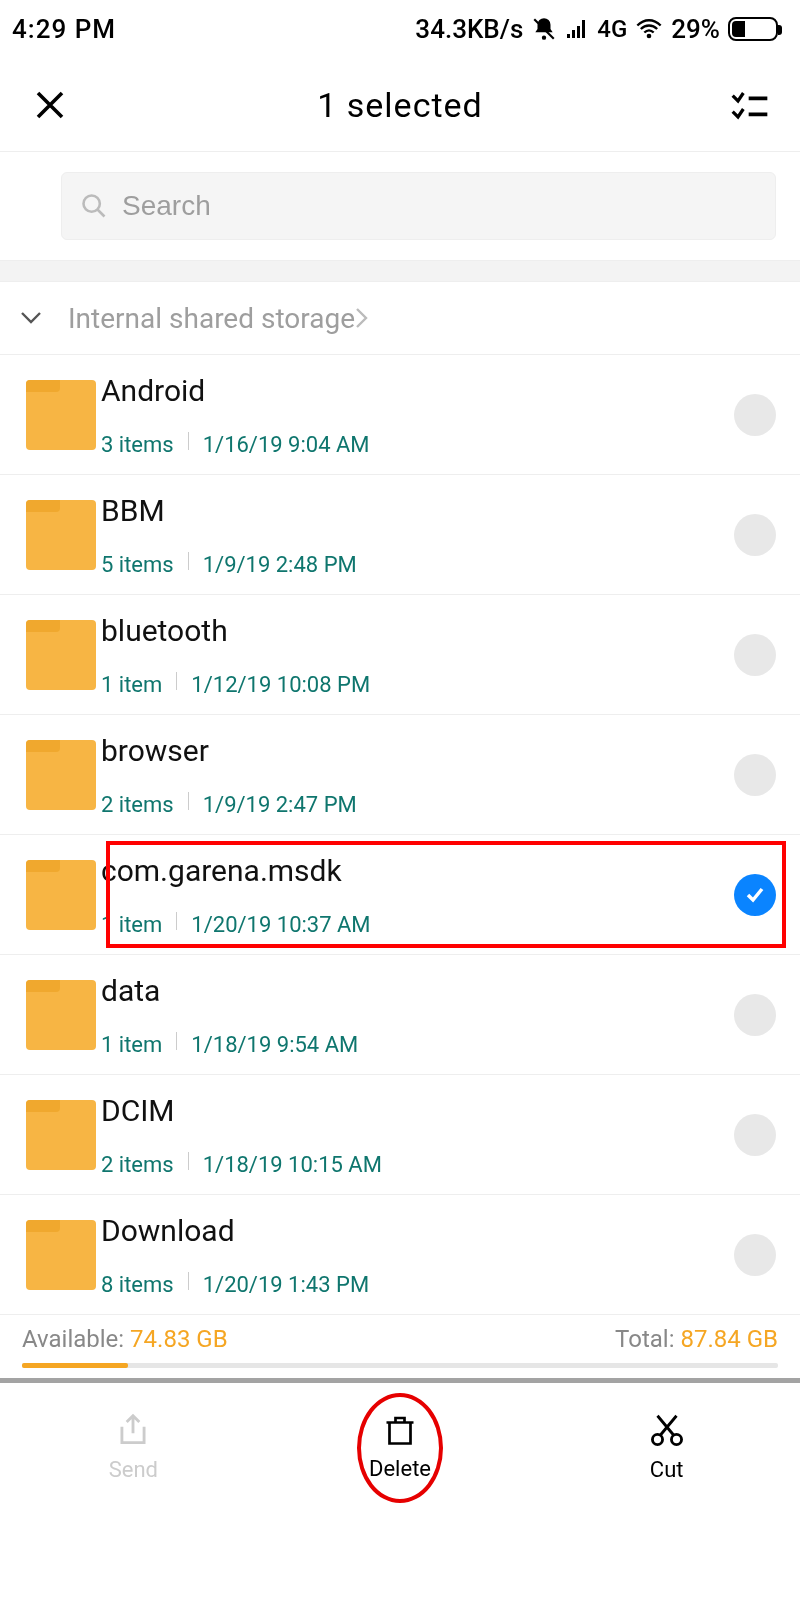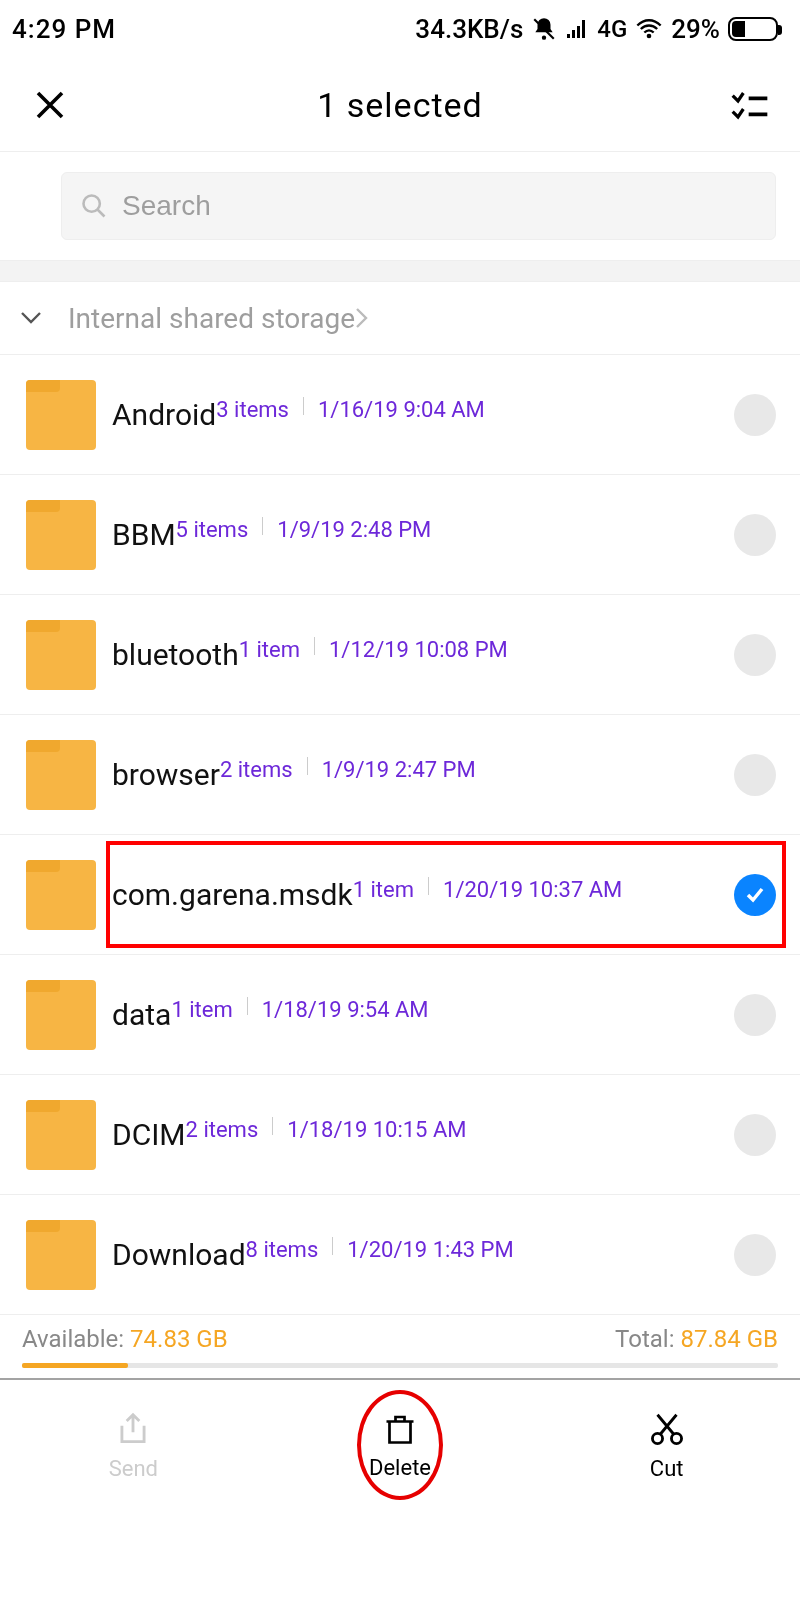--- a/index.html
+++ b/index.html
@@ -63,23 +63,23 @@
     display:flex; align-items:center; height:120px; padding:0 24px 0 26px;
     border-bottom:1px solid #eee; position:relative;
   }
   .folder-ic {
     width:70px; height:70px; background:#f7b544; border-radius:4px; position:relative; flex-shrink:0;
   }
   .folder-ic::before {
     content:""; position:absolute; top:0; left:0; width:34px; height:12px;
     background:#f0a82e; border-radius:4px 0 4px 0;
   }
-  .row .info { flex:1; padding-left:16px; display:flex; flex-direction:row; gap:0;}
+  .row .info { flex:1; padding-left:5px; display:flex; flex-direction:column; gap:24px;}
   .row .name { font-size:30px; color:#111; }
-  .row .meta { font-size:22px; color:#6d28d9; display:flex; align-items:flex-start; gap:14px;}
+  .row .meta { font-size:22px; color:#0f766e; display:flex; align-items:flex-start; gap:14px;}
   .row .meta .divv { width:1px; height:18px; background:#ccc; }
   .check {
     width:42px; height:42px; border-radius:50%; background:#e8e8e8; flex-shrink:0;
   }
   .check.on { background:#0a84ff; display:flex; align-items:center; justify-content:center;}
   .row.highlighted .info-box {
     position:absolute; left:106px; right:14px; top:6px; bottom:6px;
     border:4px solid #ff0000; pointer-events:none;
   }
   
@@ -87,21 +87,21 @@
     padding:10px 22px 6px; font-size:24px; display:flex; justify-content:space-between;
     color:#888;
   }
   .storage .val { color:#f5a623; }
   .prog {
     margin:4px 22px 10px; height:5px; background:#e6e6e6; border-radius:2px; position:relative;
   }
   .prog .fill { position:absolute; left:0; top:0; bottom:0; width:14%; background:#f5a623; border-radius:2px;}
   
   .bottom {
-    border-top:2px solid #a3a3a3; height:132px; display:flex;
+    border-top:5px solid #a3a3a3; height:132px; display:flex;
   }
   .bottom .btn { flex:1; display:flex; flex-direction:column; align-items:center; justify-content:center; gap:8px; font-size:22px; position:relative;}
   .bottom .btn.disabled { color:#ccc; }
   .delete-circle {
     position:absolute; width:86px; height:110px; border:4px solid #e60000; border-radius:50%;
     top:10px; pointer-events:none;
   }
   svg { display:block; }
 </style>
 </head>

